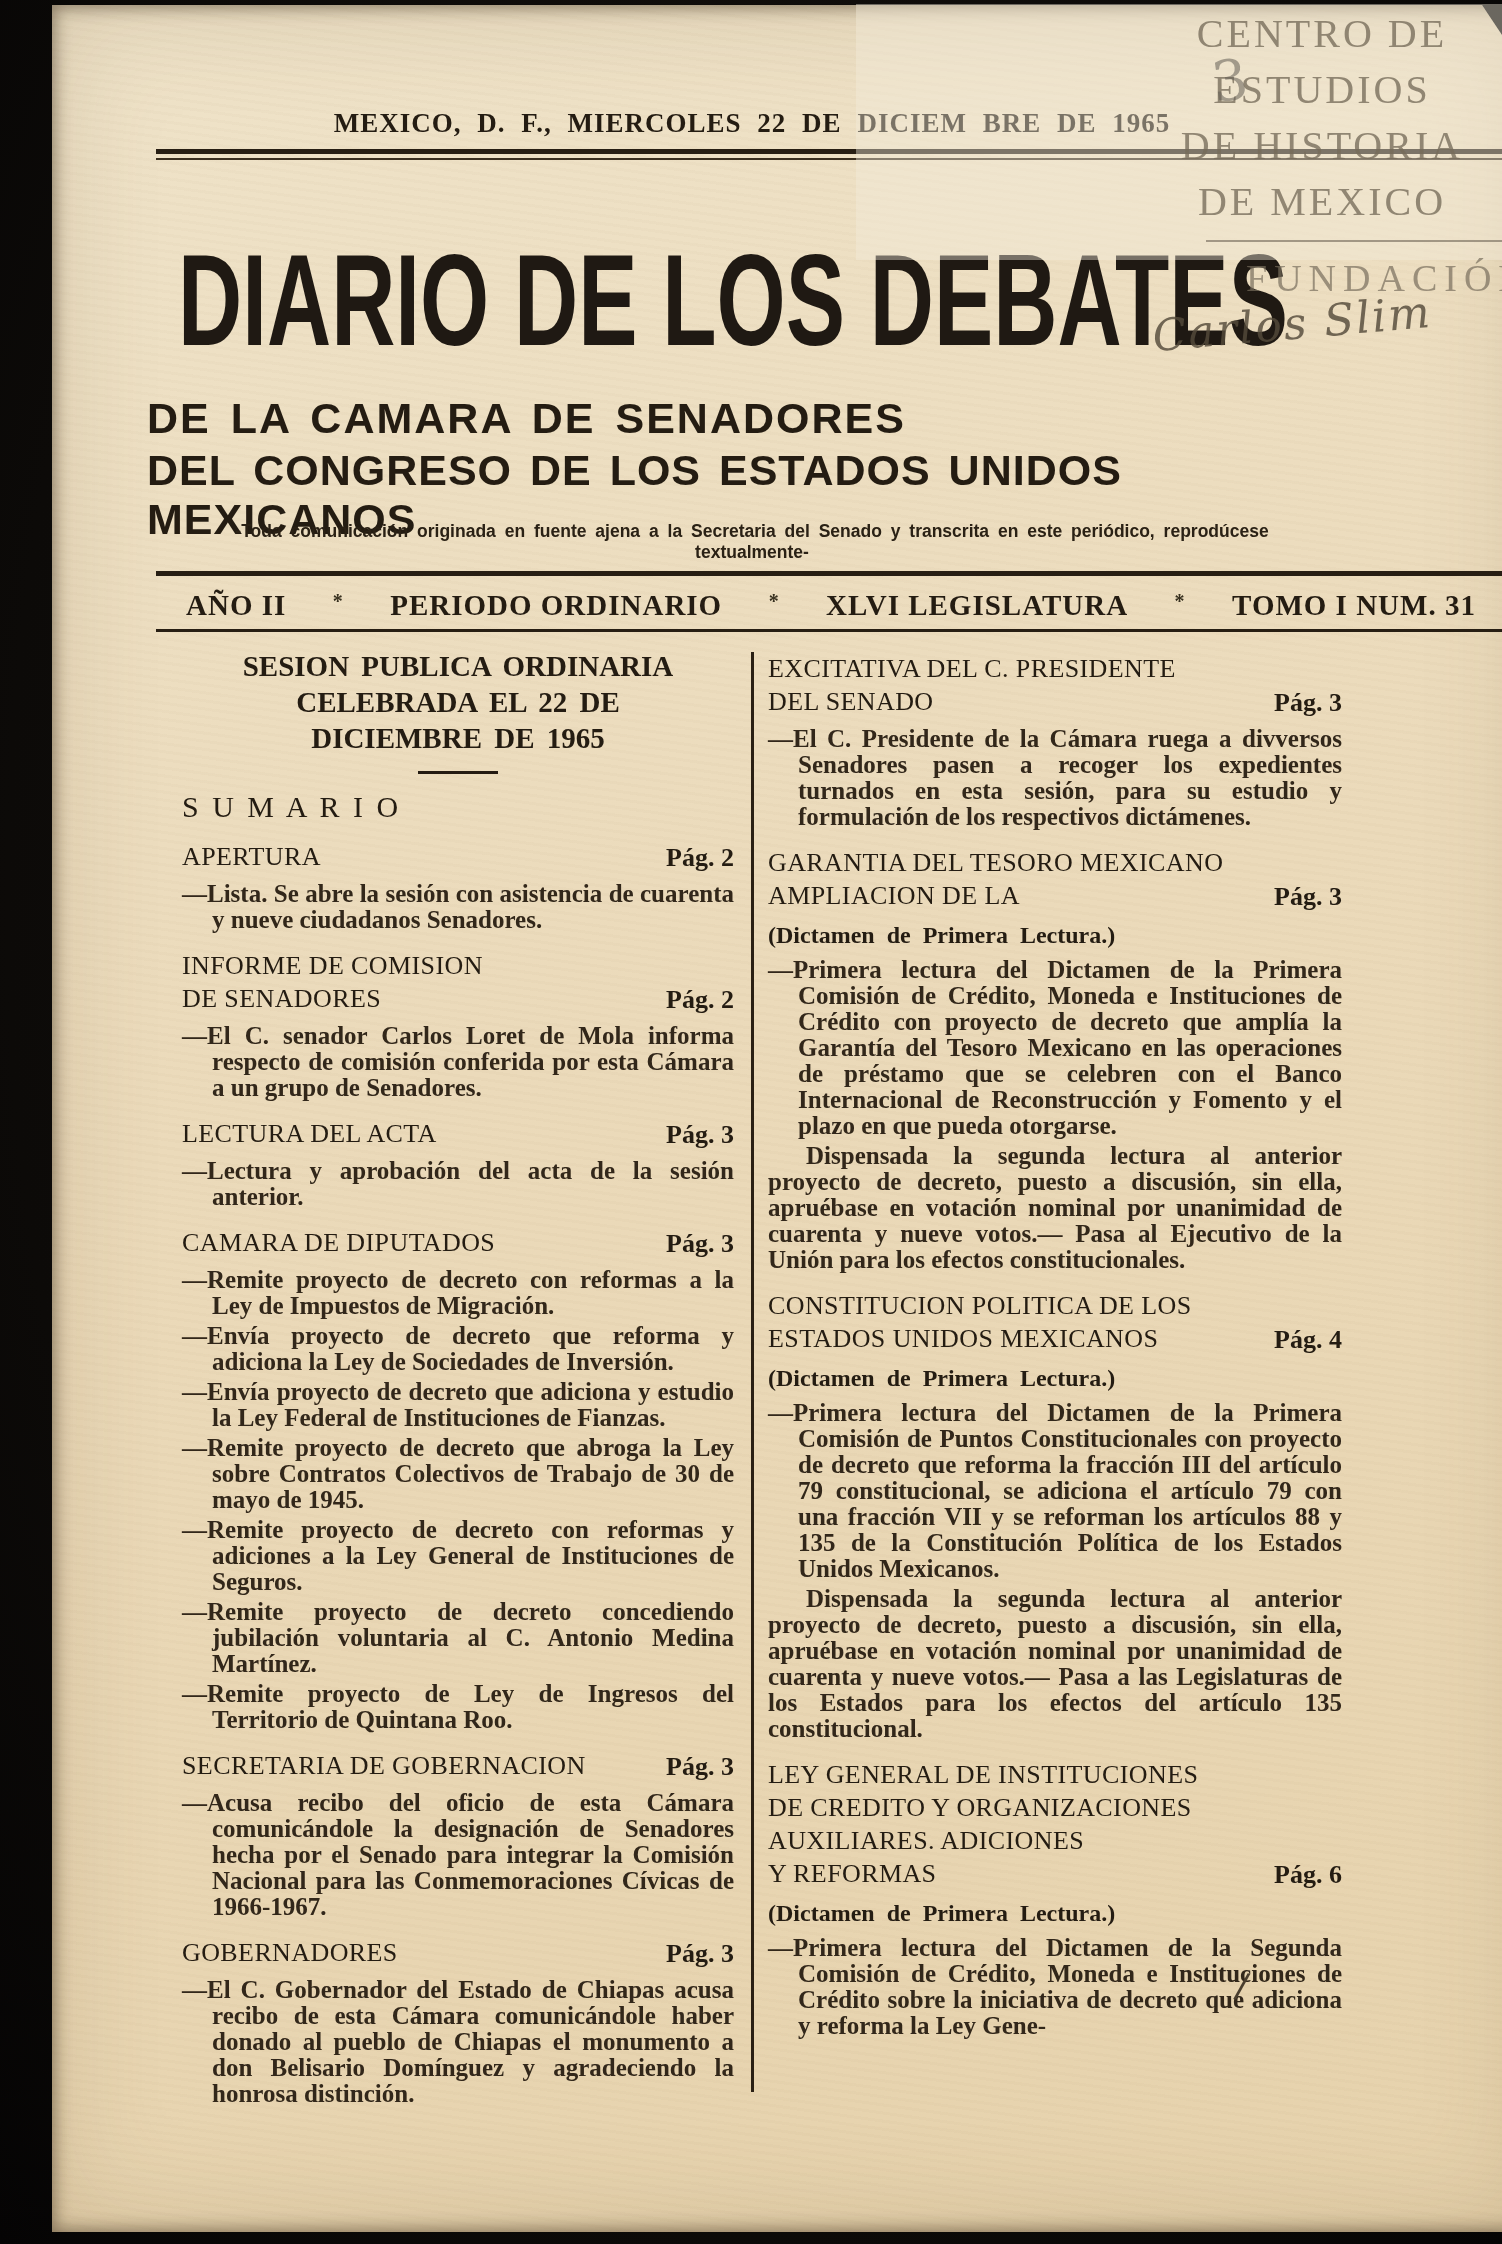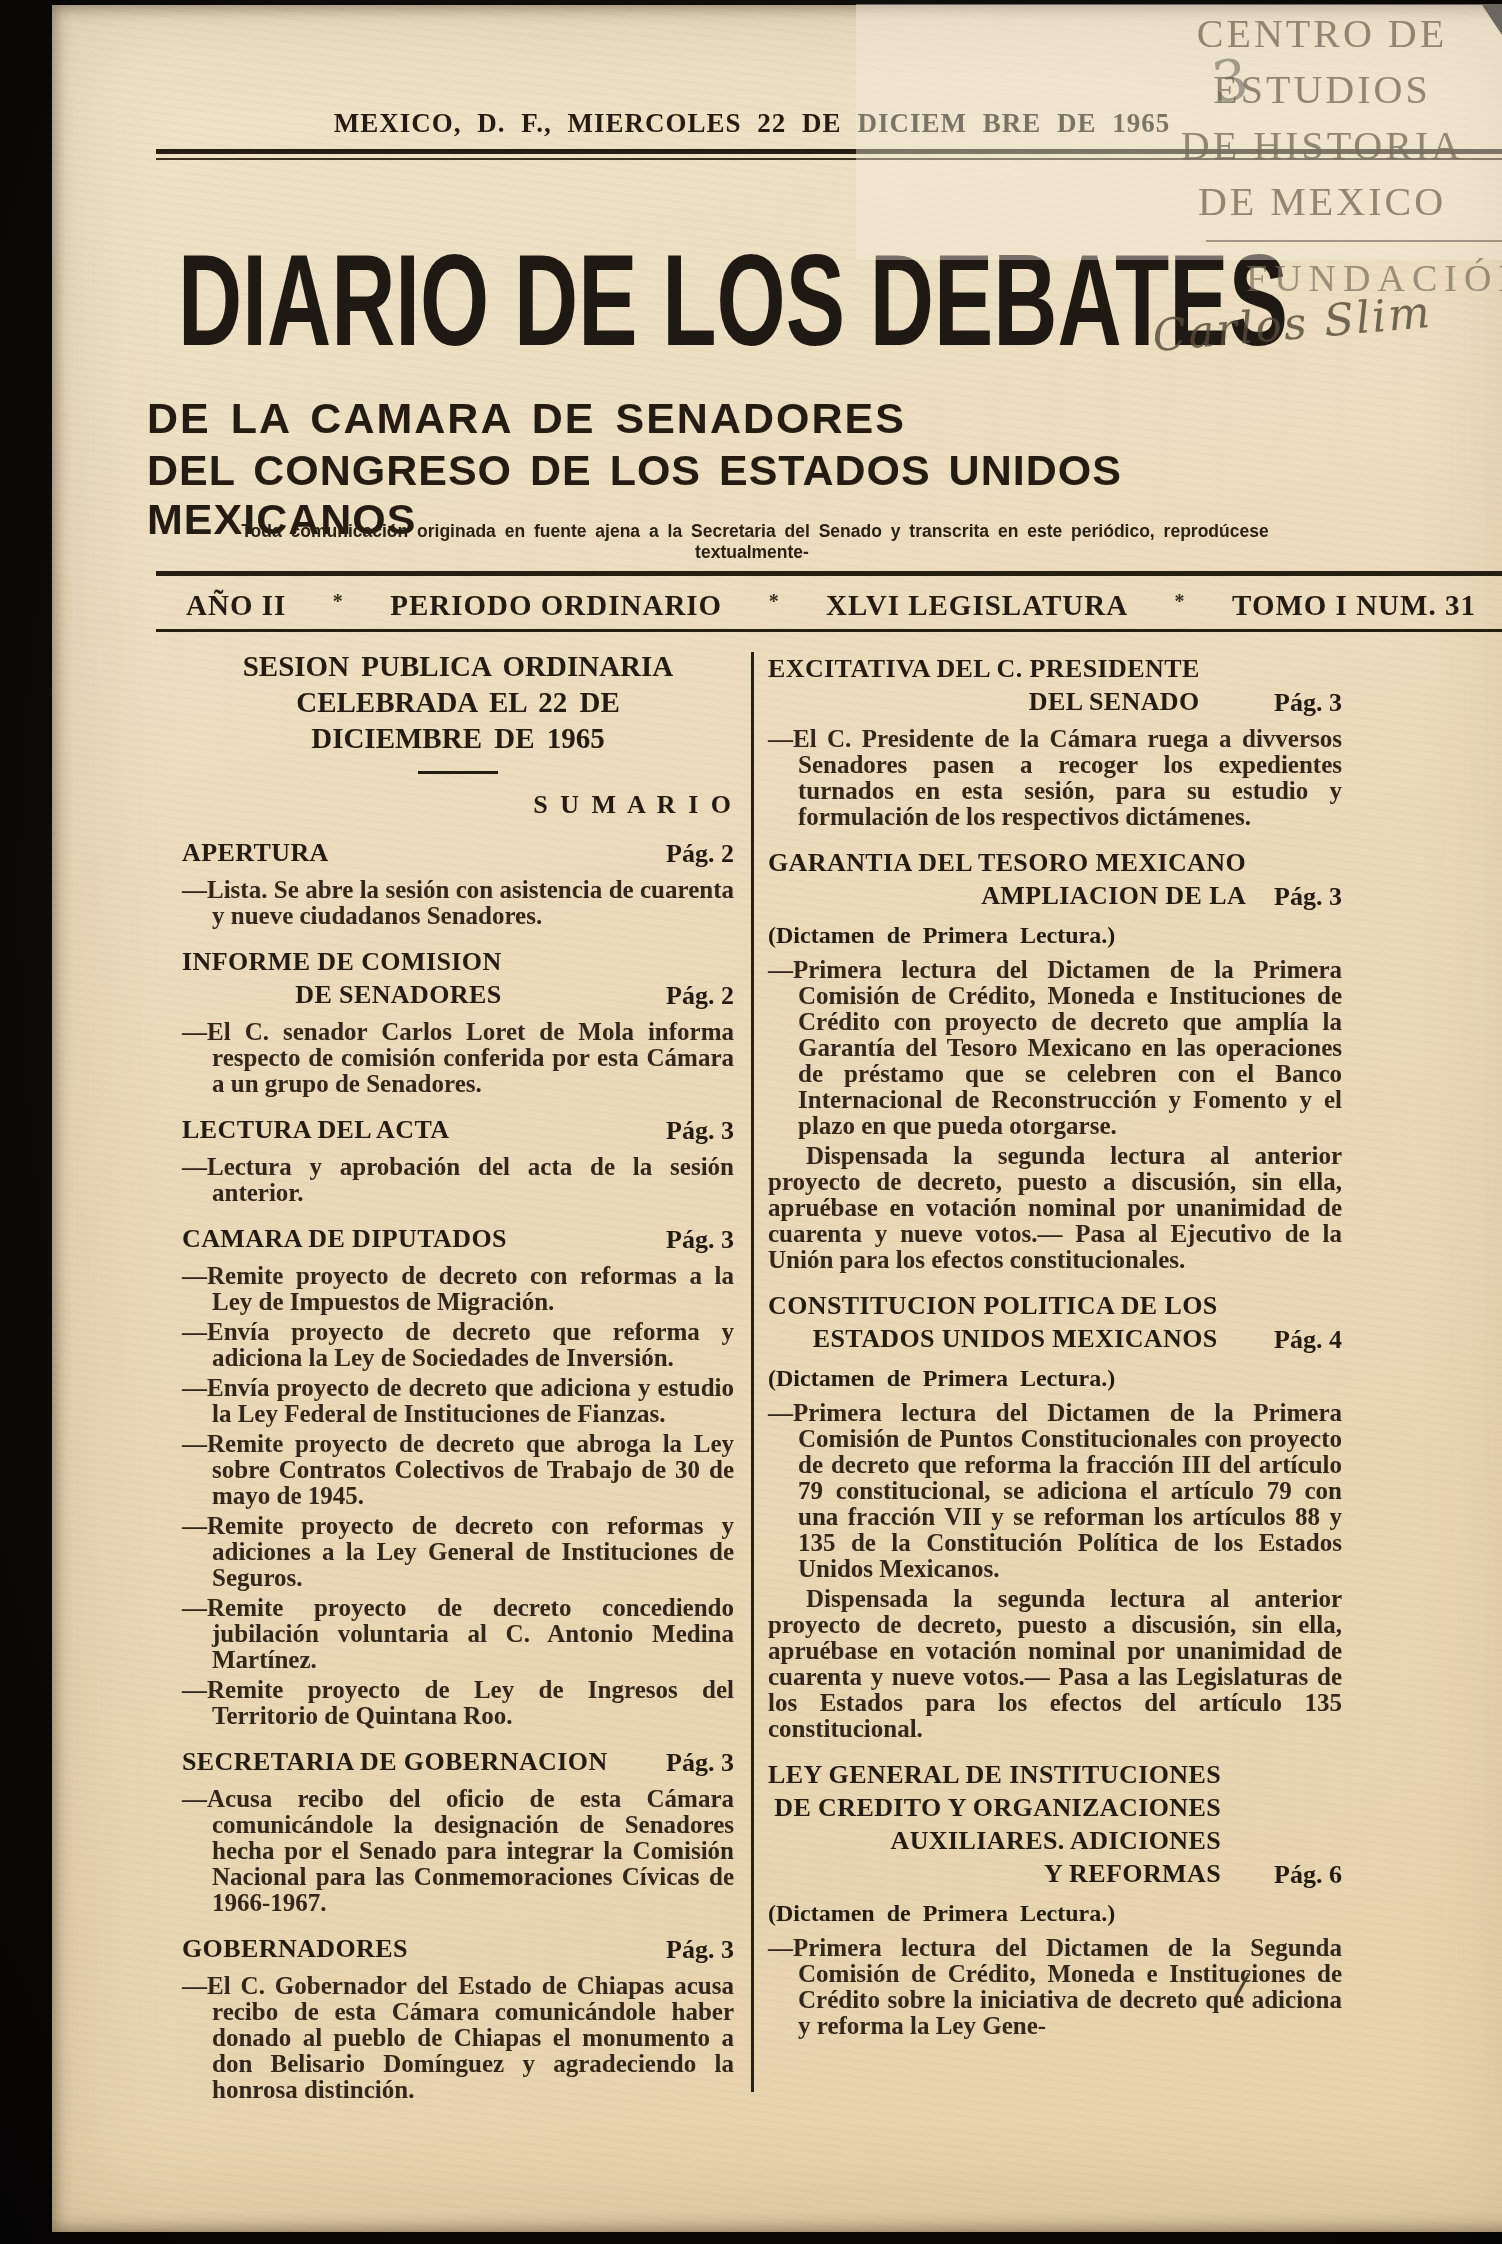--- a/index.html
+++ b/index.html
@@ -40,26 +40,26 @@
   .issue-star{font-size:20px;transform:translateY(-4px);color:#37301f;}
 
   .columns{position:absolute;left:130px;top:643px;width:1160px;display:flex;align-items:flex-start;}
   .col.left{width:552px;}
   .col.right{width:574px;}
   .col-divider{width:3px;height:1440px;background:#2a2014;margin:4px 14px 0 17px;}
 
   .session-title{text-align:center;font-size:29px;line-height:36px;font-weight:bold;
                  white-space:pre-line;color:#241c12;word-spacing:5px;}
   .short-rule{width:80px;height:3px;background:#241b12;margin:15px auto 0;}
-  .sumario{text-align:right;font-weight:bold;font-size:26px;margin-top:16px;
+  .sumario{text-align:left;font-weight:normal;font-size:30px;margin-top:16px;
            letter-spacing:3px;color:#241c12;}
 
   .entry-head{display:flex;justify-content:space-between;align-items:flex-end;margin-top:16px;}
-  .entry-head .h{font-size:26px;line-height:33px;font-weight:bold;white-space:pre-line;
-                 letter-spacing:.4px;color:#241c12;text-align:right;}
+  .entry-head .h{font-size:26px;line-height:33px;font-weight:normal;white-space:pre-line;
+                 letter-spacing:.4px;color:#241c12;}
   .entry-head .pg{font-size:26px;font-weight:bold;white-space:nowrap;padding-left:10px;color:#241c12;}
   .para{margin:8px 0 0;font-size:25px;line-height:26px;text-align:justify;font-weight:bold;color:#32271a;}
   .para + .para{margin-top:4px;}
   .para.hang{padding-left:30px;text-indent:-30px;}
   .para.indent{text-indent:38px;}
   .subnote{margin-top:10px;font-size:24px;font-weight:bold;word-spacing:6px;color:#241c12;}
 
   .wm-box{position:absolute;left:856px;top:4px;width:646px;height:256px;
           background:rgba(243,236,220,.42);}
   .wm-lines{position:absolute;left:1150px;top:6px;width:344px;text-align:center;

